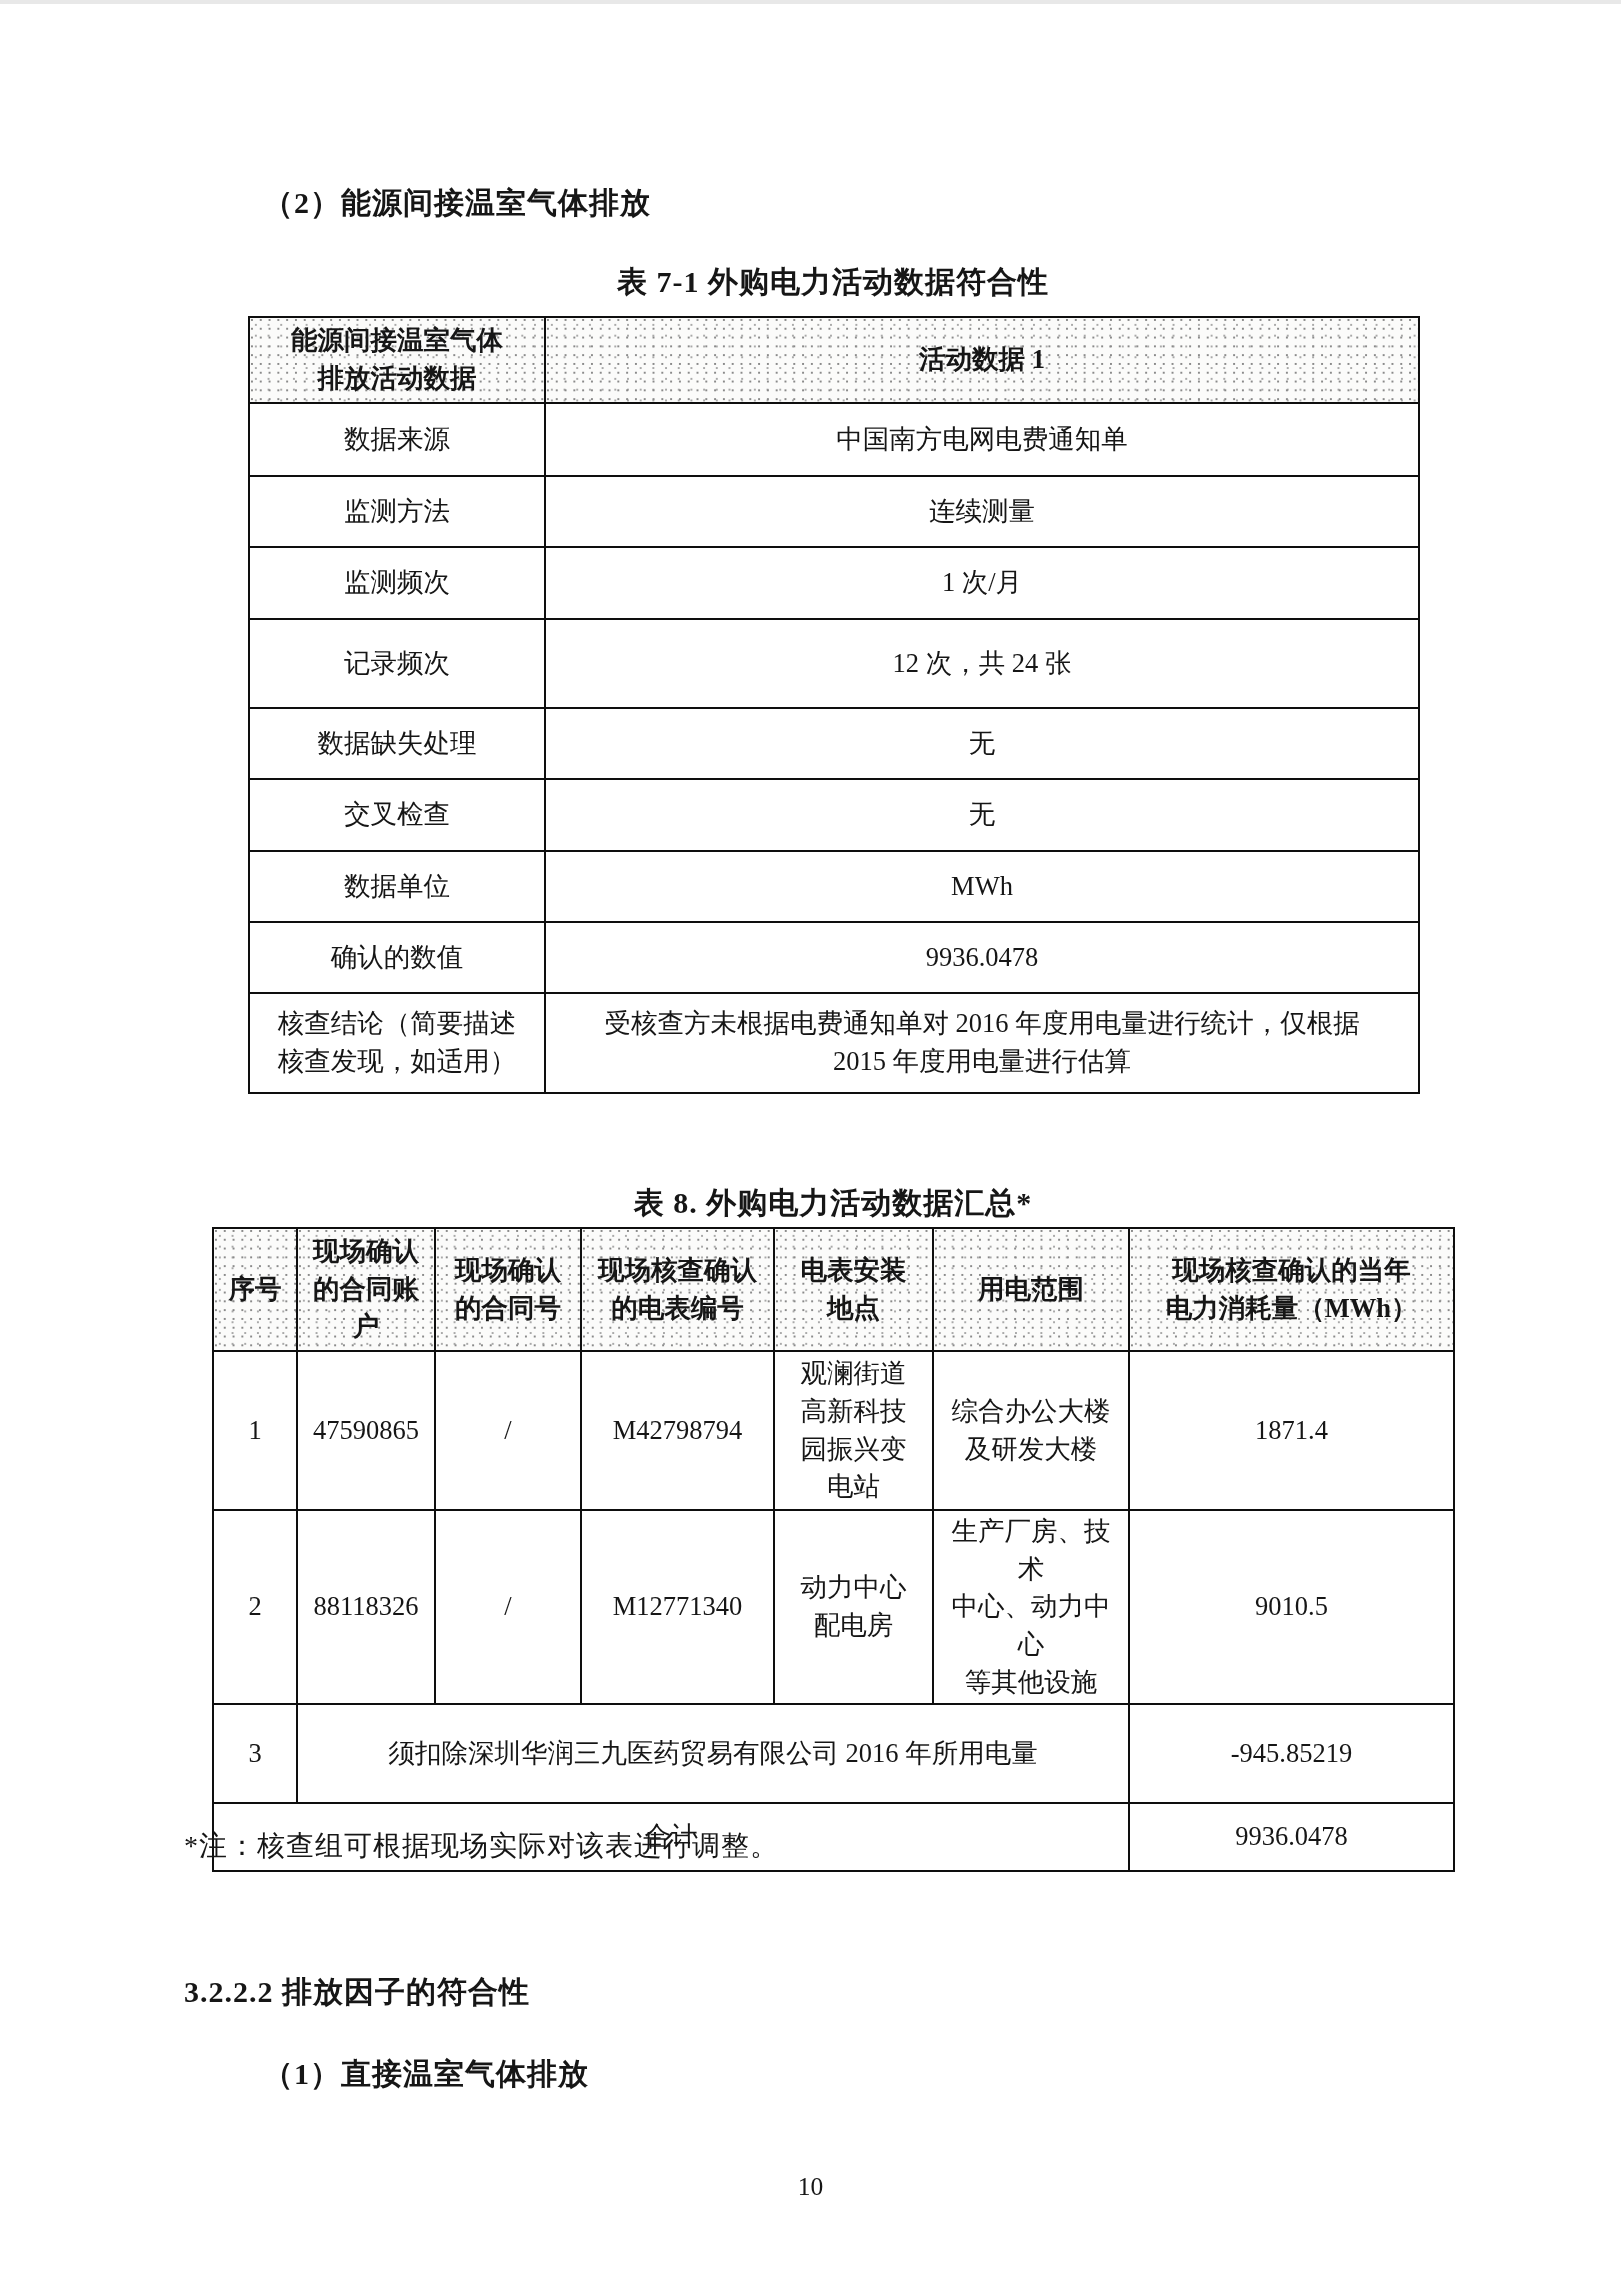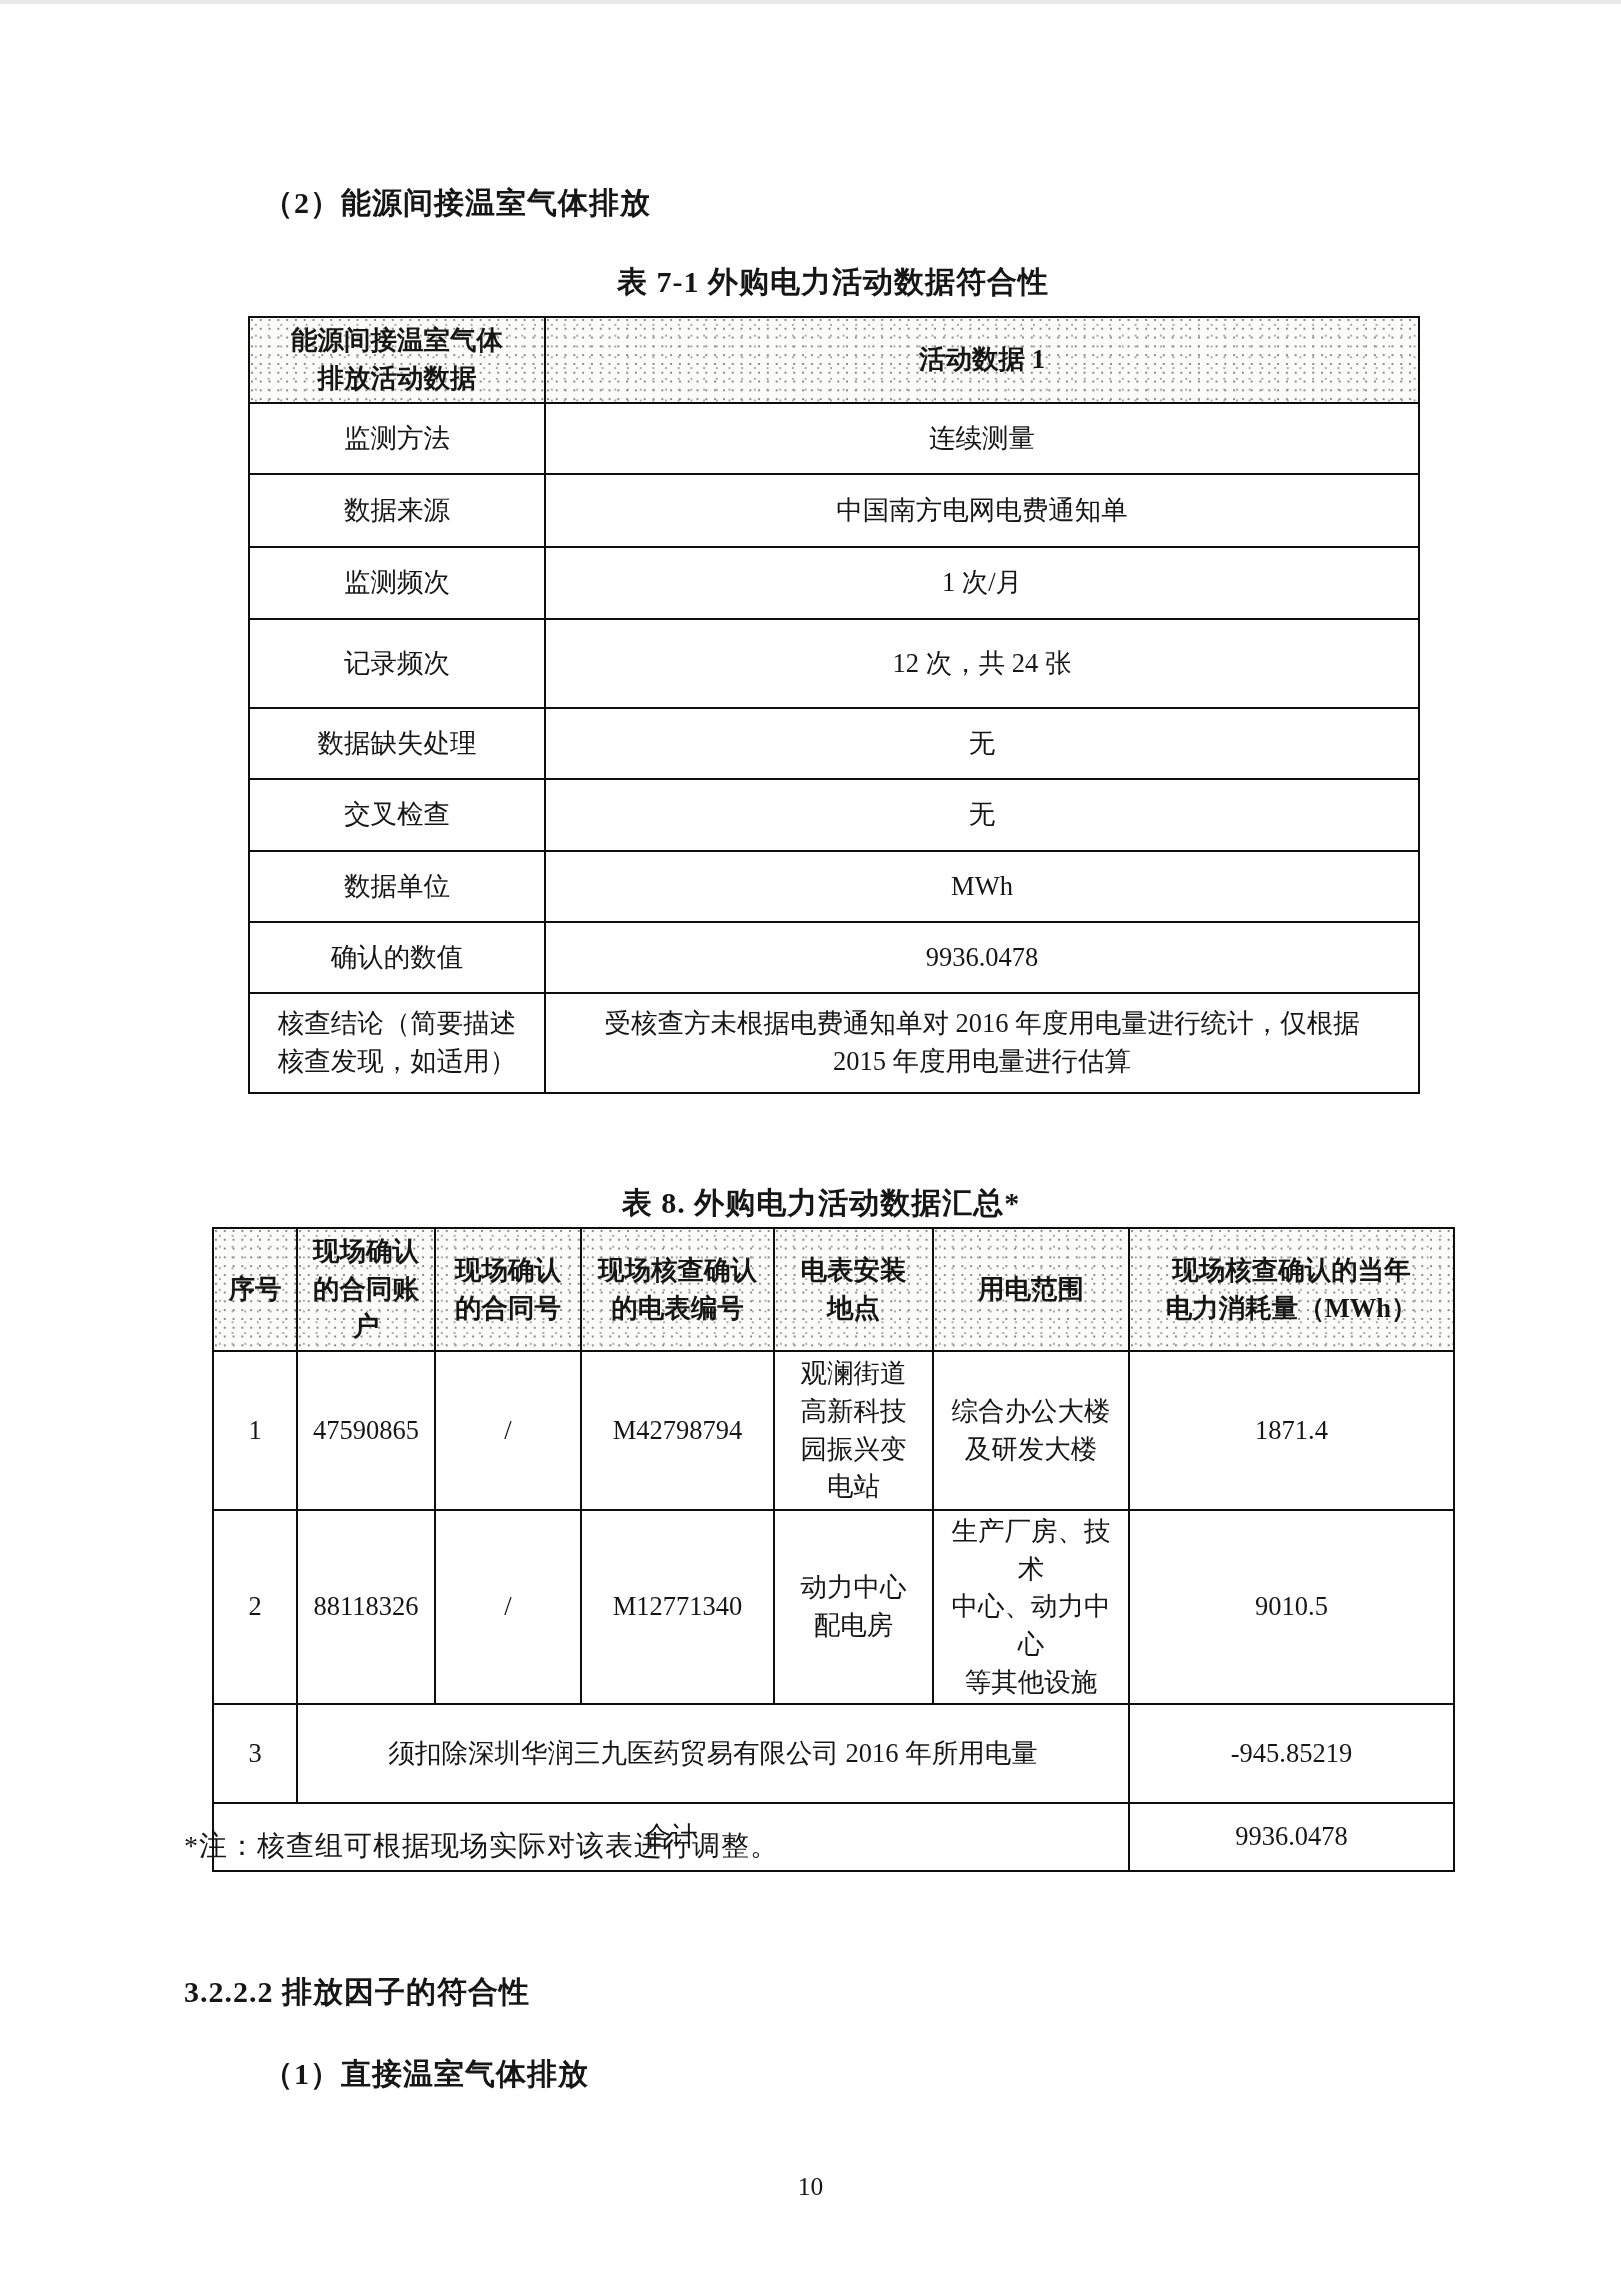--- a/index.html
+++ b/index.html
@@ -76,27 +76,27 @@
     <colgroup>
       <col style="width:296px">
         <col style="width:874px">
     </colgroup>
     <tbody>
         <tr style="height:86px">
       <td class="shaded">能源间接温室气体
 排放活动数据</td>
       <td class="shaded">活动数据 1</td>
     </tr>
-    <tr style="height:71px">
-      <td>监测方法</td>
-      <td>连续测量</td>
-    </tr>
     <tr style="height:73px">
       <td>数据来源</td>
       <td>中国南方电网电费通知单</td>
+    </tr>
+    <tr style="height:71px">
+      <td>监测方法</td>
+      <td>连续测量</td>
     </tr>
     <tr style="height:72px">
       <td>监测频次</td>
       <td>1 次/月</td>
     </tr>
     <tr style="height:89px">
       <td>记录频次</td>
       <td>12 次，共 24 张</td>
     </tr>
     <tr style="height:71px">
@@ -117,21 +117,21 @@
     </tr>
     <tr style="height:100px">
       <td>核查结论（简要描述
 核查发现，如适用）</td>
       <td>受核查方未根据电费通知单对 2016 年度用电量进行统计，仅根据
 2015 年度用电量进行估算</td>
     </tr>
   </tbody>
     </table>
 
-  <div class="tbl-title" style="left:200px; top:1179px; width:1242px;">表 8. 外购电力活动数据汇总*</div>
+  <div class="tbl-title" style="left:212px; top:1179px; width:1242px;">表 8. 外购电力活动数据汇总*</div>
 
   <table class="doc" style="left:212px; top:1223px; width:1242px;">
     <colgroup>
       <col style="width:84px">
         <col style="width:138px">
         <col style="width:146px">
       <col style="width:193px">
         <col style="width:159px">
         <col style="width:196px">
       <col style="width:325px">

